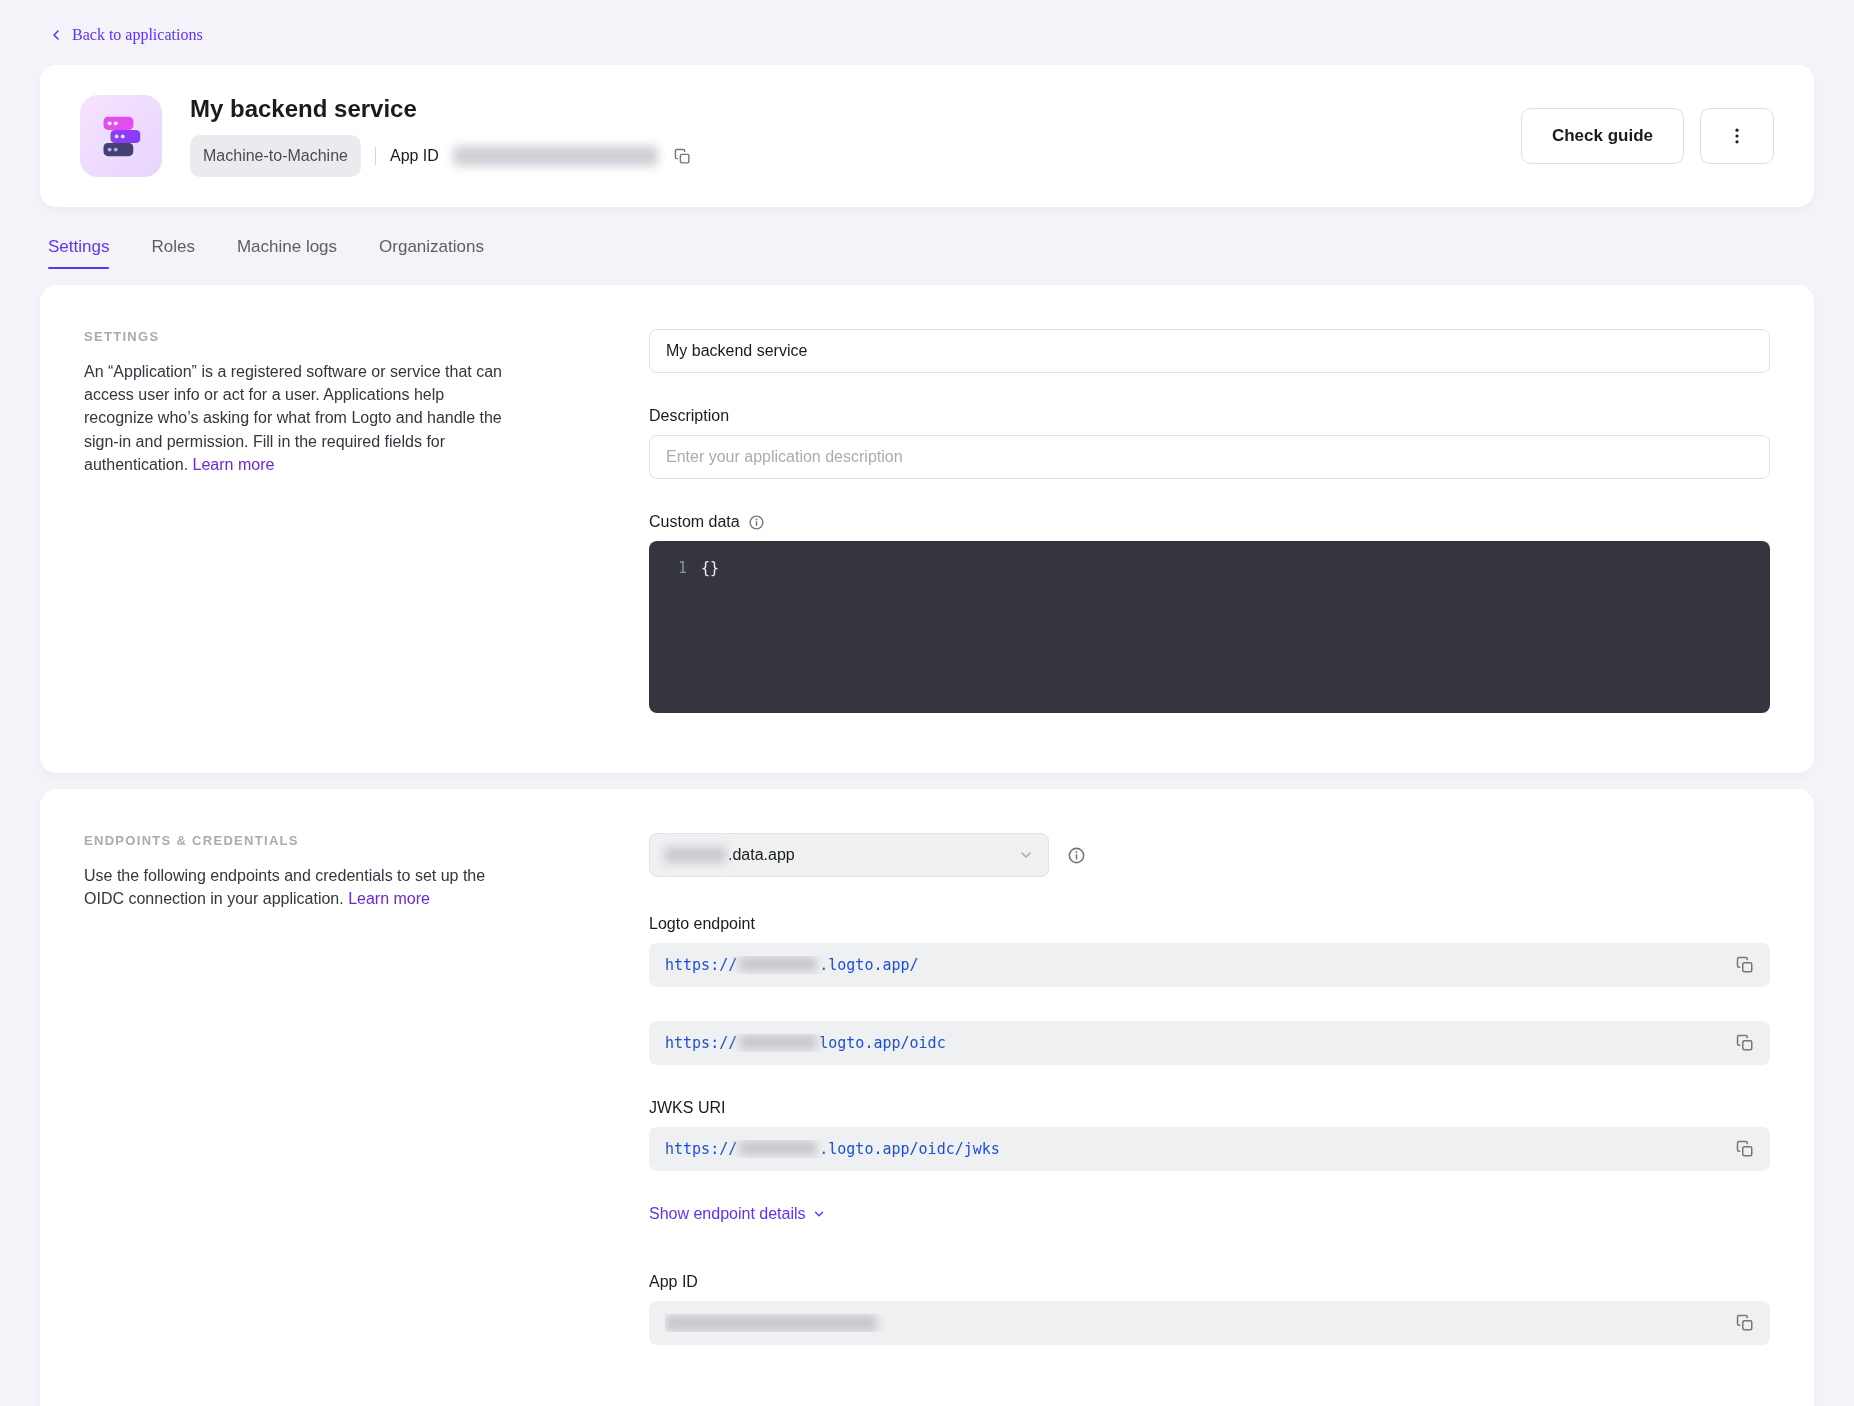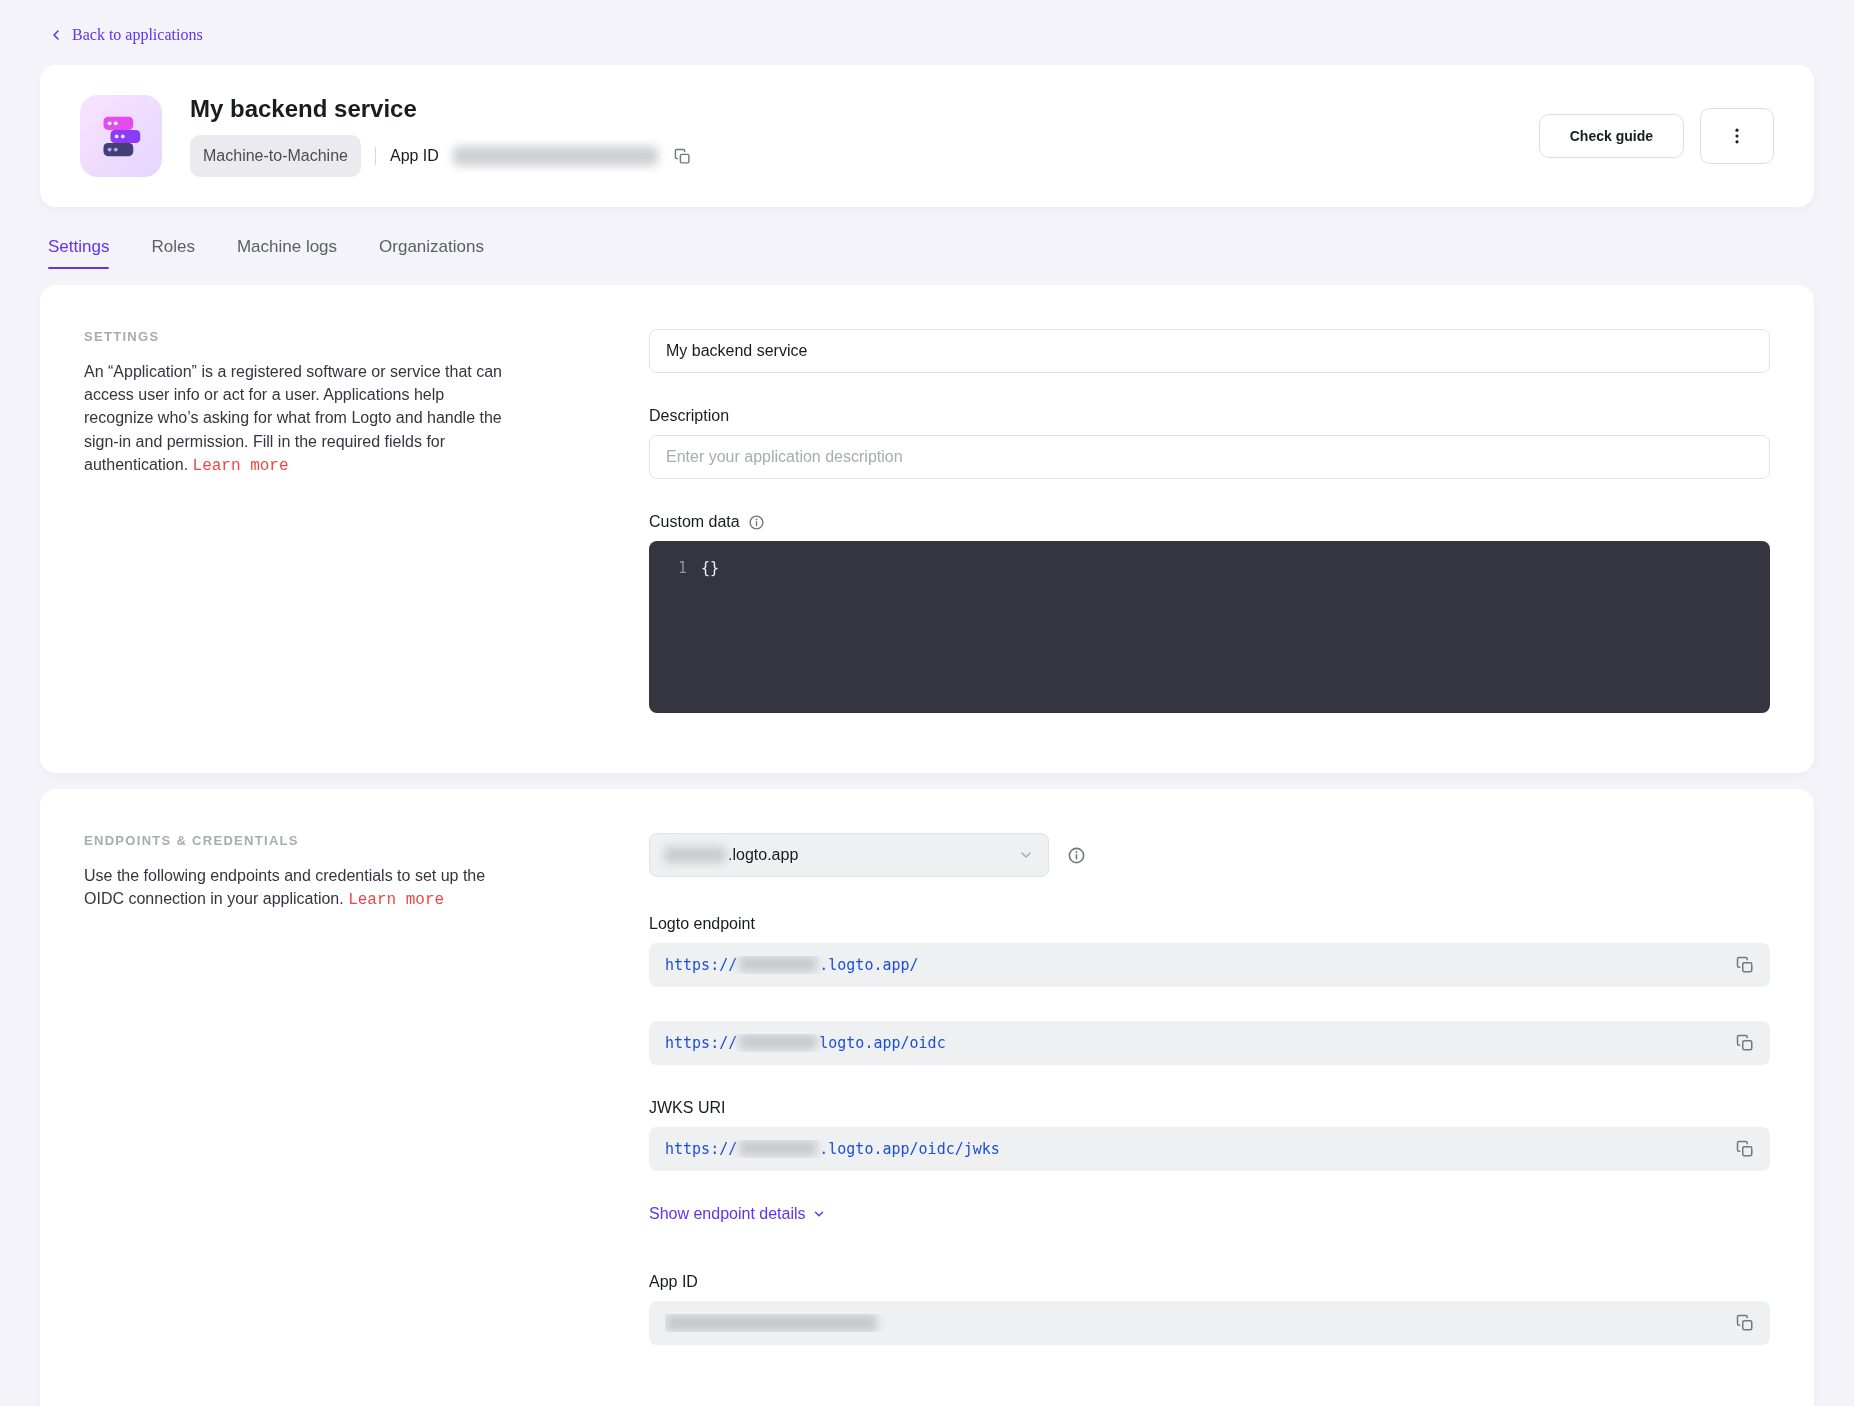--- a/index.html
+++ b/index.html
@@ -49,24 +49,24 @@
     display: inline-block; background: #cfd0d6; border-radius: 4px;
     filter: blur(5px); vertical-align: middle;
   }
   .redact-header-appid { width: 205px; height: 20px; }
   .icon-btn {
     background: none; border: none; cursor: pointer; padding: 2px;
     display: inline-flex; align-items: center; justify-content: center;
   }
   .header-actions { display: flex; align-items: center; gap: 16px; flex: 0 0 auto; }
   .check-guide-btn {
-    height: 44px; padding: 0 30px; background: #ffffff;
+    height: 56px; padding: 0 30px; background: #ffffff;
     border: 1px solid #dcdee0; border-radius: 10px;
     font-family: "Liberation Sans", sans-serif;
-    font-size: 14px; font-weight: 600; color: #191c1d; cursor: pointer;
+    font-size: 17px; font-weight: 600; color: #191c1d; cursor: pointer;
   }
   .kebab-btn {
     width: 74px; height: 56px; background: #ffffff;
     border: 1px solid #dcdee0; border-radius: 10px;
     display: flex; align-items: center; justify-content: center; cursor: pointer;
   }
 
   
   .tabs { display: flex; gap: 42px; margin-top: 30px; padding: 0 8px; }
   .tab {
@@ -88,21 +88,21 @@
     column-gap: 145px;
     align-items: start;
   }
   .section-heading {
     font-size: 13px; font-weight: 700; letter-spacing: 0.1em;
     color: #a9acac; text-transform: uppercase;
   }
   .section-desc {
     margin-top: 16px; font-size: 16px; line-height: 1.45; color: #34353f;
   }
-  .learn-more { color: #ef4444; text-decoration: none; cursor: pointer; font-family: Liberation Mono, monospace; }
+  .learn-more { color: #6d28d9; text-decoration: none; cursor: pointer; }
 
   
   .field { margin-bottom: 34px; }
   .field:last-child { margin-bottom: 16px; }
   .field-head {
     display: flex; align-items: center; justify-content: space-between;
     margin-bottom: 10px;
   }
   .field-label {
     font-size: 16px; font-weight: 500; color: #191c1d;
@@ -274,21 +274,21 @@
       <div class="section-heading">ENDPOINTS &amp; CREDENTIALS</div>
       <p class="section-desc">
         <span>Use the following endpoints and credentials to set up the OIDC connection in your application. </span><a class="learn-more">Learn more</a>
       </p>
     </div>
     <div>
 
       <div class="domain-row">
         <div class="domain-select">
           <span class="redact redact-domain"></span>
-          <span class="domain-suffix">.logto.app</span>
+          <span class="domain-suffix">.data.app</span>
           <span style="display:inline-flex;">
             <svg width="16" height="16" viewBox="0 0 24 24" fill="none" stroke="#a9acac" stroke-width="2.2" stroke-linecap="round" stroke-linejoin="round">
                 <polyline points="6 9 12 15 18 9"></polyline>
               </svg>
           </span>
         </div>
         <span style="display:inline-flex;">
           <svg width="19" height="19" viewBox="0 0 24 24" fill="none">
               <circle cx="12" cy="12" r="9" stroke="#747778" stroke-width="2"></circle>
               <line x1="12" y1="11" x2="12" y2="16.2" stroke="#747778" stroke-width="2" stroke-linecap="round"></line>

